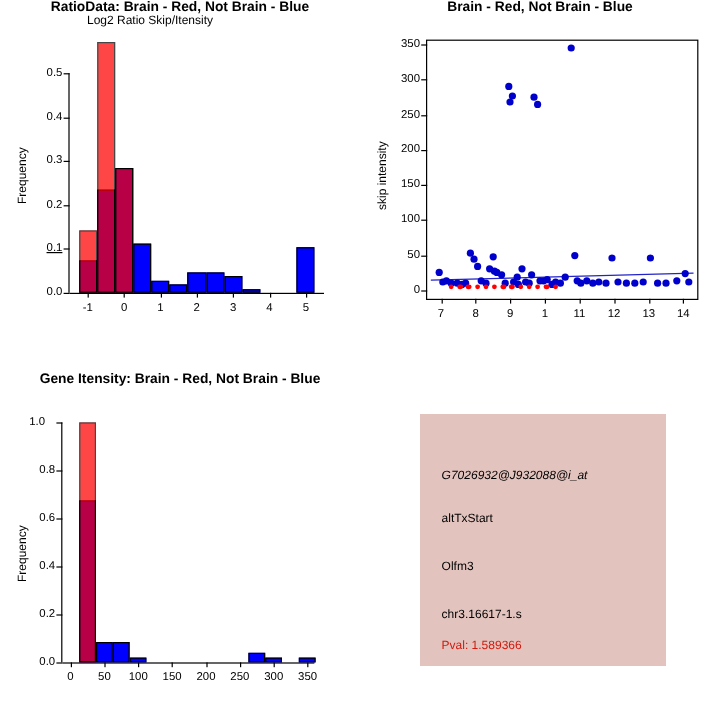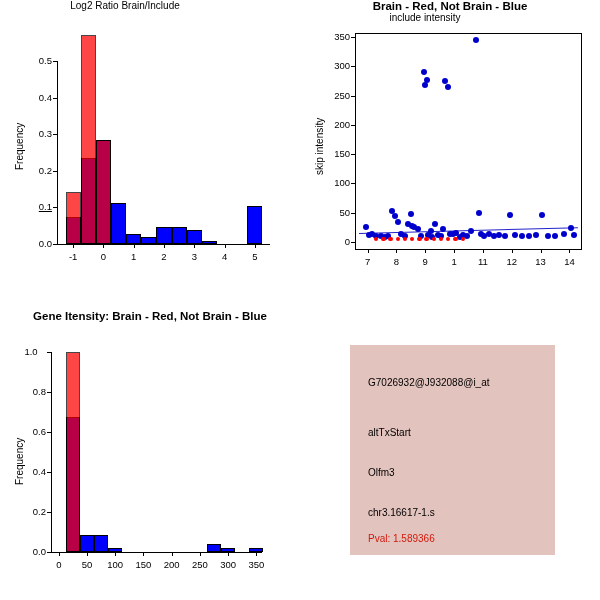--- a/index.html
+++ b/index.html
@@ -20,22 +20,23 @@
   .trend{position:absolute;background:#2323c8;height:1px;transform-origin:0 0;}
   .plotarea{position:absolute;}
   .frame{position:absolute;border:1px solid #000;box-sizing:border-box;}
 </style>
 </head>
 <body>
 
 <div id="root">
 
   <div class="panel" id="p1" style="left:0px;top:0px;width:300px;height:290px;">
+    <div class="title" style="left:0px;top:8px;width:300px;">RatioData: Brain - Red, Not Brain - Blue</div>
     <div class="ylab" style="position:absolute;left:14px;top:170px;transform:rotate(-90deg);">Frequency</div>
-    <div class="axis-label" style="left:30px;top:278px;width:250px;">Log2 Ratio Brain/Include</div>
+    <div class="axis-label" style="left:30px;top:278px;width:250px;">Log2 Ratio Skip/Itensity</div>
     <div class="plotarea" id="p1-plot" style="left:58px;top:32px;width:212px;height:212px;">
         <div class="axisline" style="left:0px;top:212px;width:212px;height:1px;"></div>
         <div class="axisline" style="left:-1px;top:29.241379310344826px;width:1px;height:182.75862068965517px;"></div>
         <div class="axisline" style="left:15.142857142857142px;top:212px;width:1px;height:4px;"></div>
         <div class="tick-x" style="left:3.1428571428571423px;top:219px;width:24px;">-1</div>
         <div class="axisline" style="left:45.42857142857142px;top:212px;width:1px;height:4px;"></div>
         <div class="tick-x" style="left:33.42857142857142px;top:219px;width:24px;">0</div>
         <div class="axisline" style="left:75.71428571428572px;top:212px;width:1px;height:4px;"></div>
         <div class="tick-x" style="left:63.71428571428572px;top:219px;width:24px;">1</div>
         <div class="axisline" style="left:106px;top:212px;width:1px;height:4px;"></div>
@@ -71,21 +72,20 @@
         <div class="bar" style="left:189.2857142857143px;top:174.35172413793103px;width:15.142857142857139px;height:37.64827586206897px;background:#0000ff;opacity:1;"></div>
         <div class="bar" style="left:7.571428571428571px;top:159.73103448275862px;width:15.14285714285714px;height:52.268965517241384px;background:#ff0000;opacity:0.72;"></div>
         <div class="bar" style="left:22.71428571428571px;top:3.289655172413802px;width:15.14285714285715px;height:208.7103448275862px;background:#ff0000;opacity:0.72;"></div>
         <div class="bar" style="left:37.85714285714286px;top:107.82758620689656px;width:15.142857142857139px;height:104.17241379310344px;background:#ff0000;opacity:0.72;"></div>
       </div>
   </div>
 
   <div class="panel" id="p2" style="left:300px;top:0px;width:300px;height:290px;">
     <div class="title" style="left:0px;top:8px;width:300px;">Brain - Red, Not Brain - Blue</div>
     <div class="ylab" style="position:absolute;left:14px;top:175px;transform:rotate(-90deg);">skip intensity</div>
-    <div class="axis-label" style="left:30px;top:286px;width:250px;">include intensity</div>
     <div class="plotarea" id="p2-plot" style="left:56px;top:34px;width:225px;height:215px;">
         <div class="frame" style="left:-1px;top:-1px;width:227px;height:217px;"></div>
         <div class="axisline" style="left:11.538461538461547px;top:215px;width:1px;height:4px;"></div>
         <div class="tick-x" style="left:-0.4615384615384528px;top:222px;width:24px;">7</div>
         <div class="axisline" style="left:40.384615384615394px;top:215px;width:1px;height:4px;"></div>
         <div class="tick-x" style="left:28.384615384615394px;top:222px;width:24px;">8</div>
         <div class="axisline" style="left:69.23076923076924px;top:215px;width:1px;height:4px;"></div>
         <div class="tick-x" style="left:57.23076923076924px;top:222px;width:24px;">9</div>
         <div class="axisline" style="left:98.07692307692308px;top:215px;width:1px;height:4px;"></div>
         <div class="tick-x" style="left:86.07692307692308px;top:222px;width:24px;">1</div>
@@ -225,20 +225,20 @@
         <div class="bar" style="left:41.774193548387096px;top:191px;width:14.112903225806448px;height:17px;background:#0000ff;opacity:1;"></div>
         <div class="bar" style="left:55.887096774193544px;top:204px;width:14.112903225806456px;height:4px;background:#0000ff;opacity:1;"></div>
         <div class="bar" style="left:154.67741935483872px;top:200px;width:14.112903225806434px;height:8px;background:#0000ff;opacity:1;"></div>
         <div class="bar" style="left:168.79032258064515px;top:204px;width:14.112903225806463px;height:4px;background:#0000ff;opacity:1;"></div>
         <div class="bar" style="left:197.01612903225808px;top:204px;width:14.112903225806434px;height:4px;background:#0000ff;opacity:1;"></div>
         <div class="bar" style="left:13.548387096774194px;top:8.000000000000028px;width:14.11290322580645px;height:199.99999999999997px;background:#ff0000;opacity:0.72;"></div>
       </div>
   </div>
 
   <div class="info-box" id="infobox" style="left:350px;top:345px;width:205px;height:210px;">
-    <div class="info-line" style="left:18px;top:32px;">G7026932@J932088@i_at</div>
+    <div class="info-line" style="left:18px;top:46px;font-style:italic;">G7026932@J932088@i_at</div>
     <div class="info-line" style="left:18px;top:82px;">altTxStart</div>
     <div class="info-line" style="left:18px;top:122px;">Olfm3</div>
     <div class="info-line" style="left:18px;top:162px;">chr3.16617-1.s</div>
     <div class="info-line pval" style="left:18px;top:188px;">Pval: 1.589366</div>
   </div>
 
 </div>
 
 </body></html>

